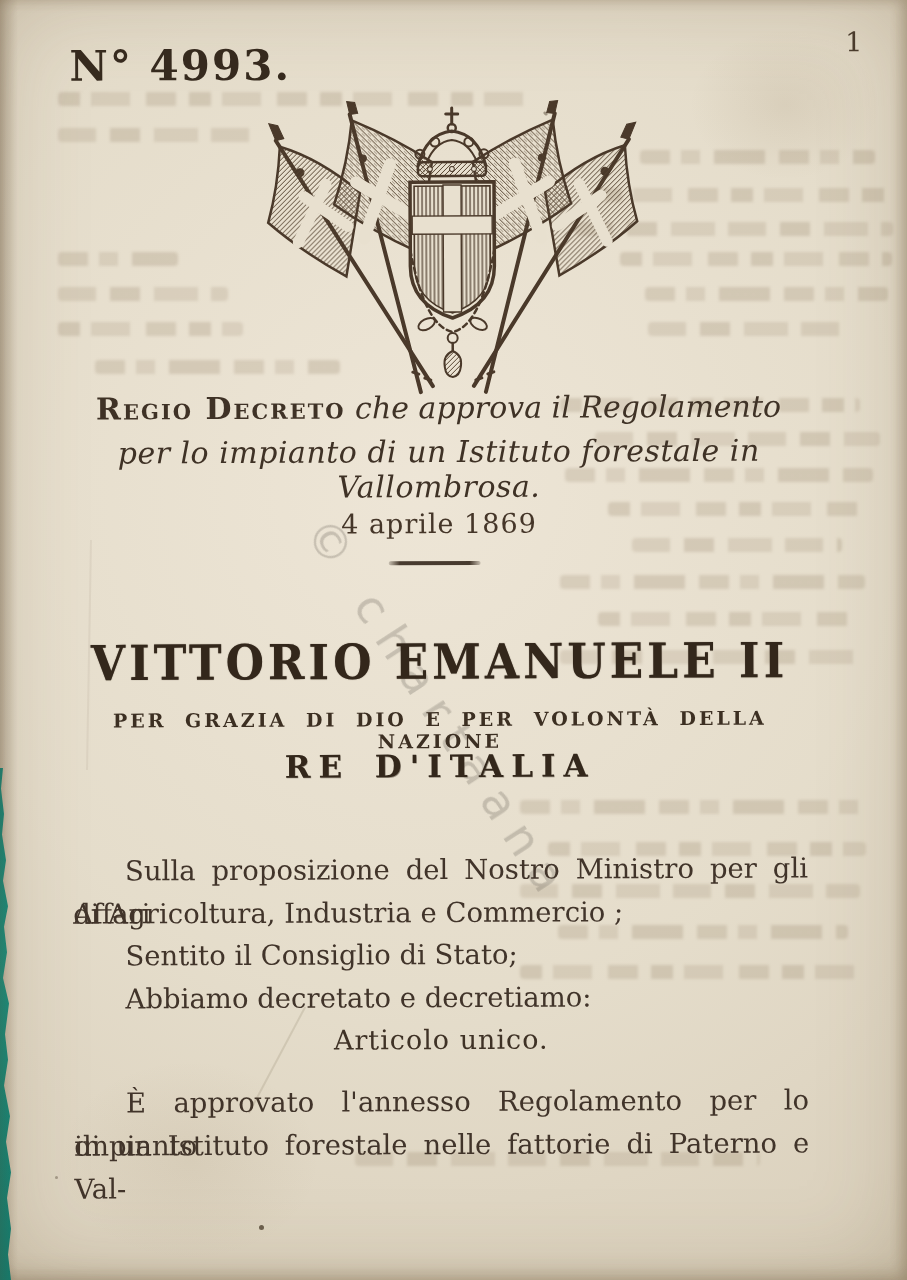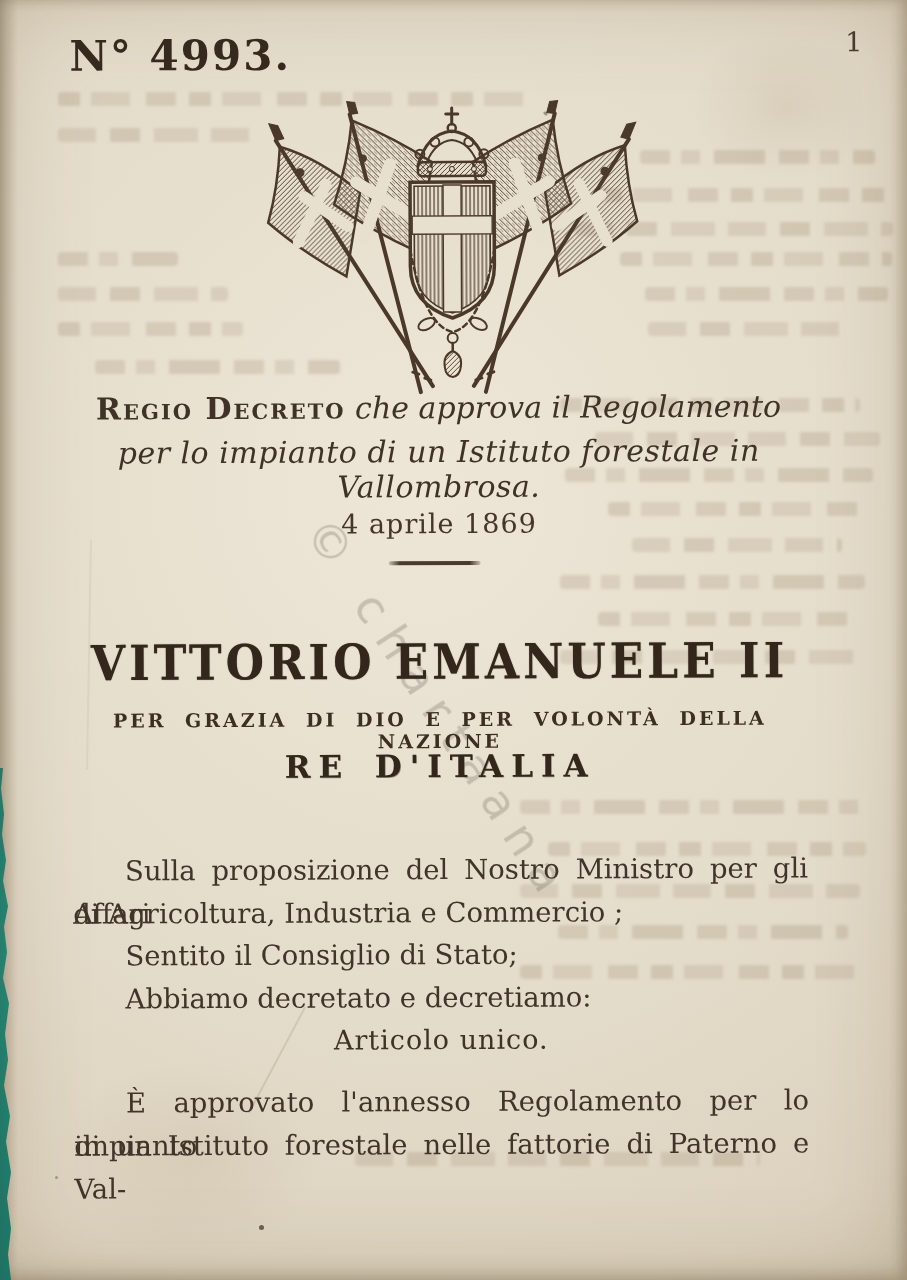--- a/index.html
+++ b/index.html
@@ -41,21 +41,21 @@
   
   .watermark{
     position:absolute;left:340px;top:508px;
     transform:rotate(57deg);transform-origin:0 0;
     font-family:"DejaVu Sans","Liberation Sans",sans-serif;
     font-size:46px;letter-spacing:14px;color:rgba(112,106,97,.30);
     filter:blur(.4px);white-space:nowrap;pointer-events:none;
   }
   
   .content{position:absolute;left:0;top:0;width:907px;height:1280px;transform:rotate(-.25deg);}
-  .decree-number{position:absolute;left:72px;top:30px;font-size:42px;font-weight:bold;letter-spacing:2px;color:#362a1e;}
+  .decree-number{position:absolute;left:72px;top:40px;font-size:42px;font-weight:bold;letter-spacing:2px;color:#362a1e;}
   .page-number{position:absolute;right:42px;top:28px;font-size:27px;color:#4a3b2c;}
   .arms{position:absolute;left:262px;top:100px;width:385px;height:302px;}
   .centerband{position:absolute;left:72px;width:735px;text-align:center;}
   .title-line1{top:390px;font-size:30px;}
   .title-line1 .lead{font-variant:small-caps;letter-spacing:2px;font-weight:600;}
   .title-line1 .it, .title-line2{font-style:italic;}
   .title-line2{top:434px;font-size:30px;letter-spacing:.5px;}
   .date-line{top:508px;font-size:27px;letter-spacing:1px;color:#453629;}
   .short-rule{position:absolute;left:389px;top:561px;width:92px;height:4px;
     background:linear-gradient(90deg,rgba(63,50,38,.2),rgba(63,50,38,.95) 12%,rgba(63,50,38,.95) 88%,rgba(63,50,38,.2));

